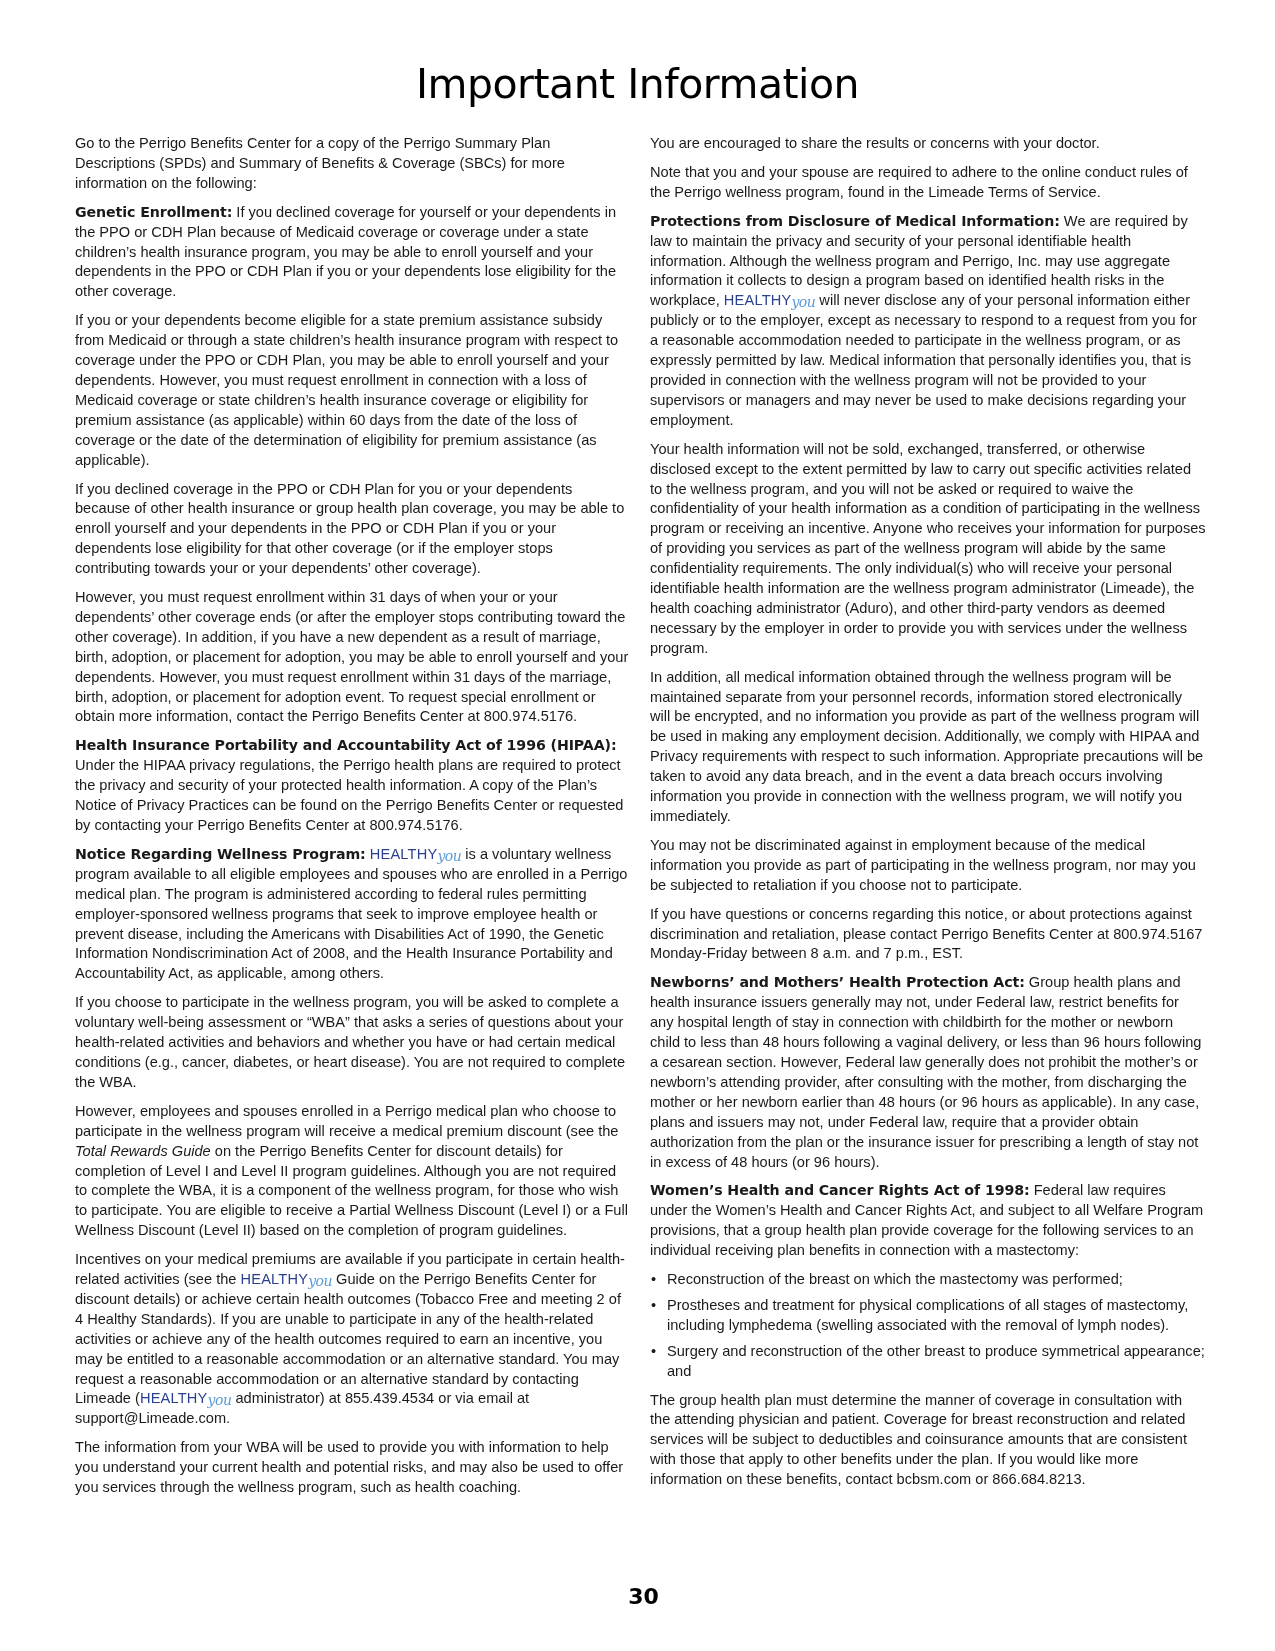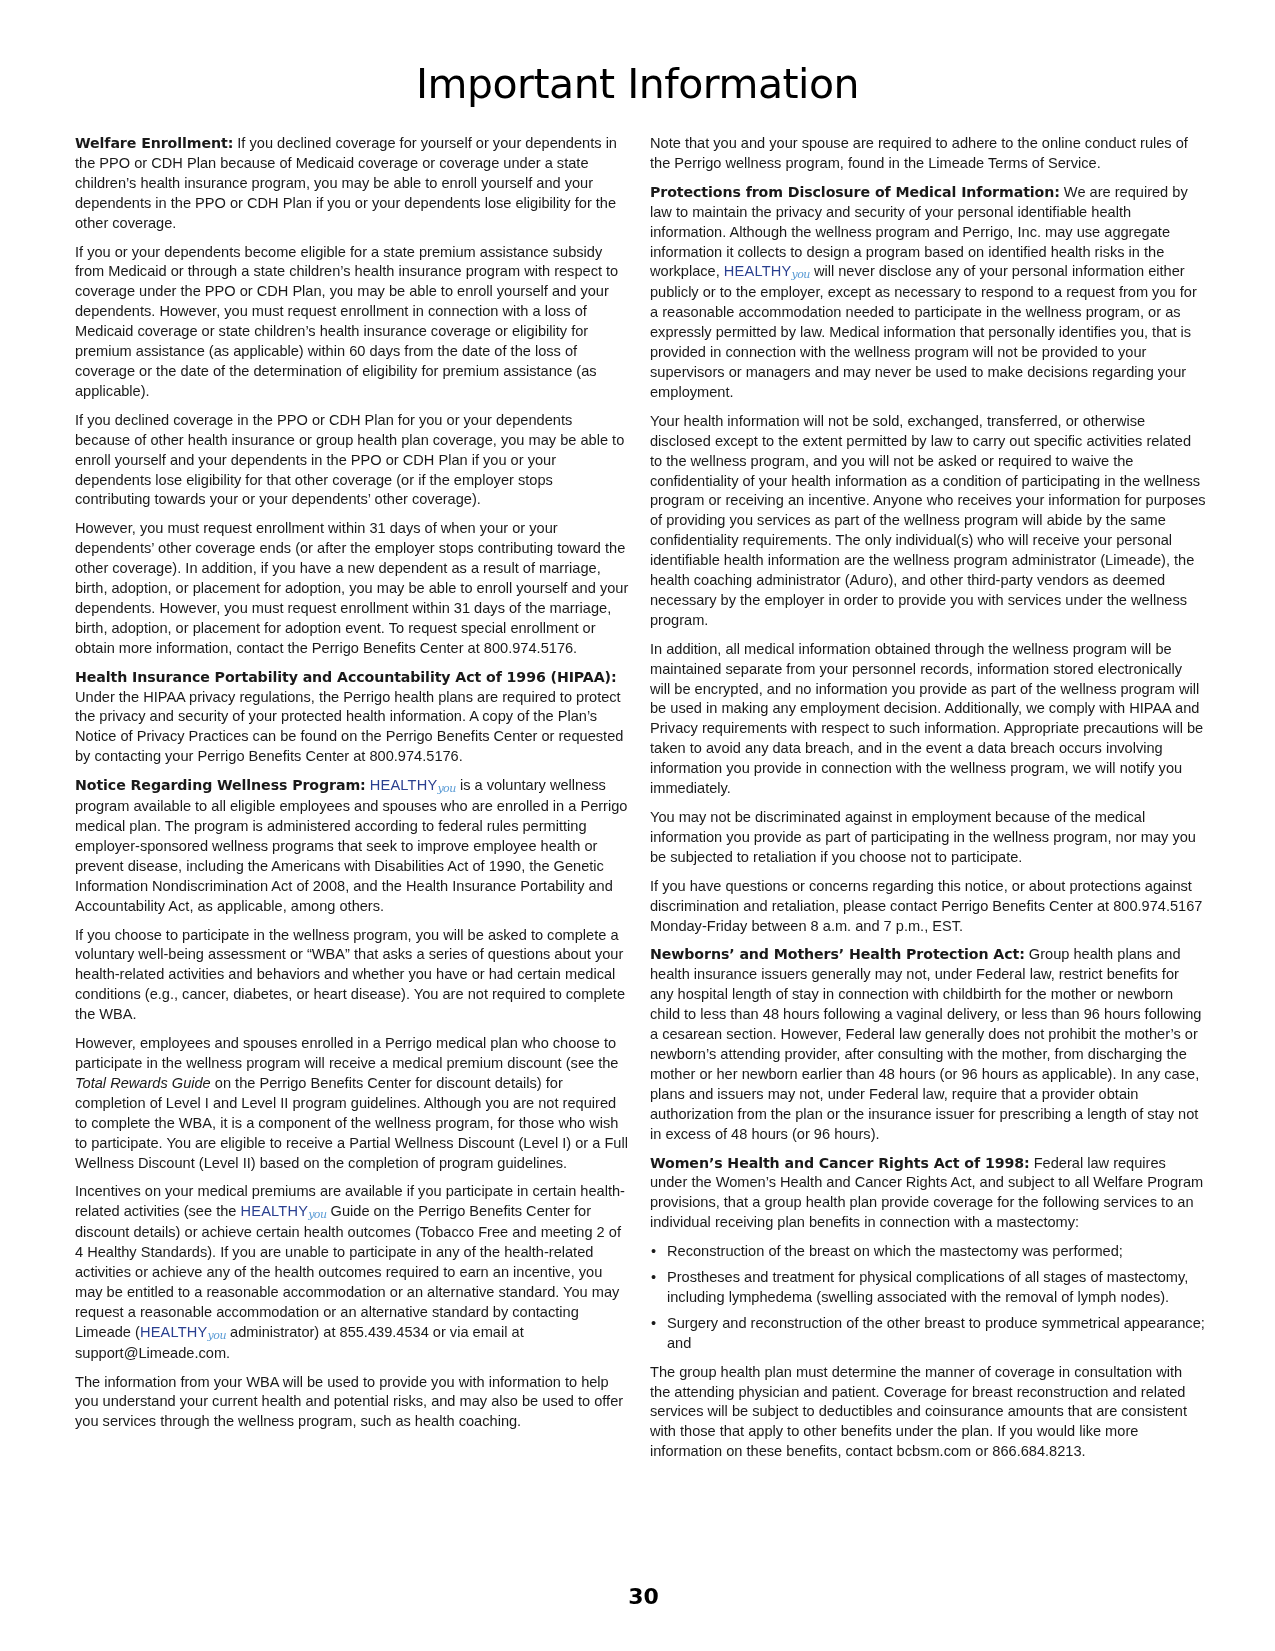--- a/index.html
+++ b/index.html
@@ -15,47 +15,49 @@
   }
   .col {
     position: absolute; top: 134px; width: 556px;
     font-size: 14.6px; line-height: 19.9px;
   }
   .col-left { left: 75px; }
   .col-right { left: 650px; width: 556px; }
   .col p { margin: 0 0 9px 0; }
   .col b.head { font-family: "DejaVu Sans", sans-serif; font-weight: bold; font-size: 14.2px; letter-spacing: -0.1px; }
   .brand { color: #2a3f8f; font-family: "Liberation Sans", sans-serif; letter-spacing: 0.2px; }
-  .brand .you { color: #5a9bd5; font-style: italic; font-family: "DejaVu Serif", serif; font-size: 11px; position: relative; top: 2px; letter-spacing: -0.5px; text-align: center; }
+  .brand .you { color: #5a9bd5; font-style: italic; font-family: "DejaVu Serif", serif; font-size: 14px; position: relative; top: 2px; letter-spacing: -0.5px; text-align: center; }
   ul.bullets { list-style: none; margin: 8px 0 9px 0; padding: 0; }
   ul.bullets li { position: relative; padding-left: 17px; margin-bottom: 6px; }
   ul.bullets li::before { content: "•"; position: absolute; left: 1px; top: 0; }
   .page-number {
     position: absolute; left: 0; right: 0; top: 1584px; text-align: center;
     font-family: "DejaVu Sans", sans-serif; font-weight: bold; font-size: 22px; color: #000; padding-left: 12px;
   }
 </style>
 </head>
 <body>
 
 <h1 class="page-title">Important Information</h1>
 
 <div class="col col-left">
-    <p><b class="head">Welfare Enrollment:</b><span> If you declined coverage for yourself or your dependents in the PPO or CDH Plan because of  Medicaid coverage or coverage under a state children’s health insurance program, you may be able to enroll yourself and your dependents in the PPO or CDH Plan if you or your dependents lose eligibility for the other coverage.</span></p>
+    <p><span>Go to the Perrigo Benefits Center for a copy of the Perrigo Summary Plan Descriptions (SPDs) and Summary of Benefits &amp; Coverage (SBCs) for more information on the following:</span></p>
+    <p><b class="head">Genetic Enrollment:</b><span> If you declined coverage for yourself or your dependents in the PPO or CDH Plan because of  Medicaid coverage or coverage under a state children’s health insurance program, you may be able to enroll yourself and your dependents in the PPO or CDH Plan if you or your dependents lose eligibility for the other coverage.</span></p>
     <p><span>If you or your dependents become eligible for a state premium assistance subsidy from Medicaid or through a state children’s health insurance program with respect to coverage under the PPO or CDH Plan, you may be able to enroll yourself and your dependents. However, you must request enrollment in connection with a loss of Medicaid coverage or state children’s health insurance coverage or eligibility for premium assistance (as applicable) within 60 days from the date of the loss of coverage or the date of the determination of eligibility for premium assistance (as applicable).</span></p>
     <p><span>If you declined coverage in the PPO or CDH Plan for you or your dependents because of other health insurance or group health plan coverage, you may be able to enroll yourself and your dependents in the PPO or CDH Plan if you or your dependents lose eligibility for that other coverage (or if the employer stops contributing towards your or your dependents’ other coverage).</span></p>
     <p><span>However, you must request enrollment within 31 days of when your or your dependents’ other coverage ends (or after the employer stops contributing toward the other coverage). In addition, if you have a new dependent as a result of marriage, birth, adoption, or placement for adoption, you may be able to enroll yourself and your dependents. However, you must request enrollment within 31 days of the marriage, birth, adoption, or placement for adoption event. To request special enrollment or obtain more information, contact the Perrigo Benefits Center at 800.974.5176.</span></p>
     <p><b class="head">Health Insurance Portability and Accountability Act of 1996 (HIPAA):</b><span> Under the HIPAA privacy regulations, the Perrigo health plans are required to protect the privacy and security of your protected health information. A copy of the Plan’s Notice of Privacy Practices can be found on the Perrigo Benefits Center or requested by contacting your Perrigo Benefits Center at 800.974.5176.</span></p>
     <p><b class="head">Notice Regarding Wellness Program:</b><span> </span><span class="brand"><span>HEALTHY</span><span class="you">you</span></span><span> is a voluntary wellness program available to all eligible employees and spouses who are enrolled in a Perrigo medical plan. The program is administered according to federal rules permitting employer-sponsored wellness programs that seek to improve employee health or prevent disease, including the Americans with Disabilities Act of 1990, the Genetic Information Nondiscrimination Act of 2008, and the Health Insurance Portability and Accountability Act, as applicable, among others.</span></p>
     <p><span>If you choose to participate in the wellness program, you will be asked to complete a voluntary well-being assessment or “WBA” that asks a series of questions about your health-related activities and behaviors and whether you have or had certain medical conditions (e.g., cancer, diabetes, or heart disease). You are not required to complete the WBA.</span></p>
     <p><span>However, employees and spouses enrolled in a Perrigo medical plan who choose to participate in the wellness program will receive a medical premium discount (see the </span><i>Total Rewards Guide</i><span> on the Perrigo Benefits Center for discount details) for completion of Level I and Level II program guidelines. Although you are not required to complete the WBA, it is a component of the wellness program, for those who wish to participate. You are eligible to receive a Partial Wellness Discount (Level I) or a Full Wellness Discount (Level II) based on the completion of program guidelines.</span></p>
     <p><span>Incentives on your medical premiums are available if you participate in certain health-related activities (see the </span><span class="brand"><span>HEALTHY</span><span class="you">you</span></span><span> Guide on the Perrigo Benefits Center for discount details) or achieve certain health outcomes (Tobacco Free and meeting 2 of 4 Healthy Standards). If you are unable to participate in any of the health-related activities or achieve any of the health outcomes required to earn an incentive, you may be entitled to a reasonable accommodation or an alternative standard. You may request a reasonable accommodation or an alternative standard by contacting Limeade (</span><span class="brand"><span>HEALTHY</span><span class="you">you</span></span><span> administrator) at 855.439.4534 or via email at support@Limeade.com.</span></p>
     <p><span>The information from your WBA will be used to provide you with information to help you understand your current health and potential risks, and may also be used to offer you services through the wellness program, such as health coaching.</span></p>
   </div>
 <div class="col col-right">
+    <p><span>You are encouraged to share the results or concerns with your doctor.</span></p>
     <p><span>Note that you and your spouse are required to adhere to the online conduct rules of the Perrigo wellness program, found in the Limeade Terms of Service.</span></p>
     <p><b class="head">Protections from Disclosure of Medical Information:</b><span> We are required by law to maintain the privacy and security of your personal identifiable health information. Although the wellness program and Perrigo, Inc. may use aggregate information it collects to design a program based on identified health risks in the workplace, </span><span class="brand"><span>HEALTHY</span><span class="you">you</span></span><span> will never disclose any of your personal information either publicly or to the employer, except as necessary to respond to a request from you for a reasonable accommodation needed to participate in the wellness program, or as expressly permitted by law. Medical information that personally identifies you, that is provided in connection with the wellness program will not be provided to your supervisors or managers and may never be used to make decisions regarding your employment.</span></p>
     <p><span>Your health information will not be sold, exchanged, transferred, or otherwise disclosed except to the extent permitted by law to carry out specific activities related to the wellness program, and you will not be asked or required to waive the confidentiality of your health information as a condition of participating in the wellness program or receiving an incentive. Anyone who receives your information for purposes of providing you services as part of the wellness program will abide by the same confidentiality requirements. The only individual(s) who will receive your personal identifiable health information are the wellness program administrator (Limeade), the health coaching administrator (Aduro), and other third-party vendors as deemed necessary by the employer in order to provide you with services under the wellness program.</span></p>
     <p><span>In addition, all medical information obtained through the wellness program will be maintained separate from your personnel records, information stored electronically will be encrypted, and no information you provide as part of the wellness program will be used in making any employment decision. Additionally, we comply with HIPAA and Privacy requirements with respect to such information. Appropriate precautions will be taken to avoid any data breach, and in the event a data breach occurs involving information you provide in connection with the wellness program, we will notify you immediately.</span></p>
     <p><span>You may not be discriminated against in employment because of the medical information you provide as part of participating in the wellness program, nor may you be subjected to retaliation if you choose not to participate.</span></p>
     <p><span>If you have questions or concerns regarding this notice, or about protections against discrimination and retaliation, please contact Perrigo Benefits Center at 800.974.5167 Monday-Friday between 8 a.m. and 7 p.m., EST.</span></p>
     <p><b class="head">Newborns’ and Mothers’ Health Protection Act:</b><span> Group health plans and health insurance issuers generally may not, under Federal law, restrict benefits for any hospital length of stay in connection with childbirth for the mother or newborn child to less than 48 hours following a vaginal delivery, or less than 96 hours following a cesarean section. However, Federal law generally does not prohibit the mother’s or newborn’s attending provider, after consulting with the mother, from discharging the mother or her newborn earlier than 48 hours (or 96 hours as applicable). In any case, plans and issuers may not, under Federal law, require that a provider obtain authorization from the plan or the insurance issuer for prescribing a length of stay not in excess of 48 hours (or 96 hours).</span></p>
     <p><b class="head">Women’s Health and Cancer Rights Act of 1998:</b><span> Federal law requires under the Women’s Health and Cancer Rights Act, and subject to all Welfare Program provisions, that a group health plan provide coverage for the following services to an individual receiving plan benefits in connection with a mastectomy:</span></p>
     <ul class="bullets">
       <li>Reconstruction of the breast on which the mastectomy was performed;</li>

